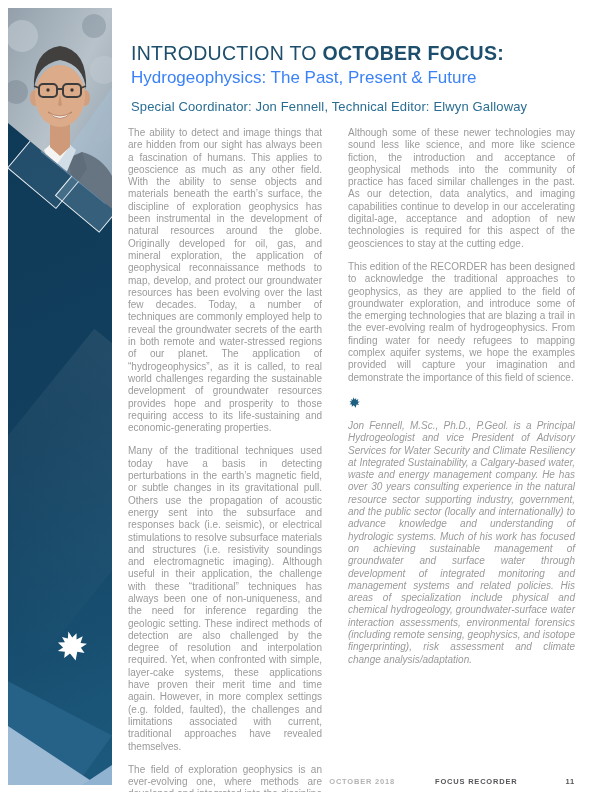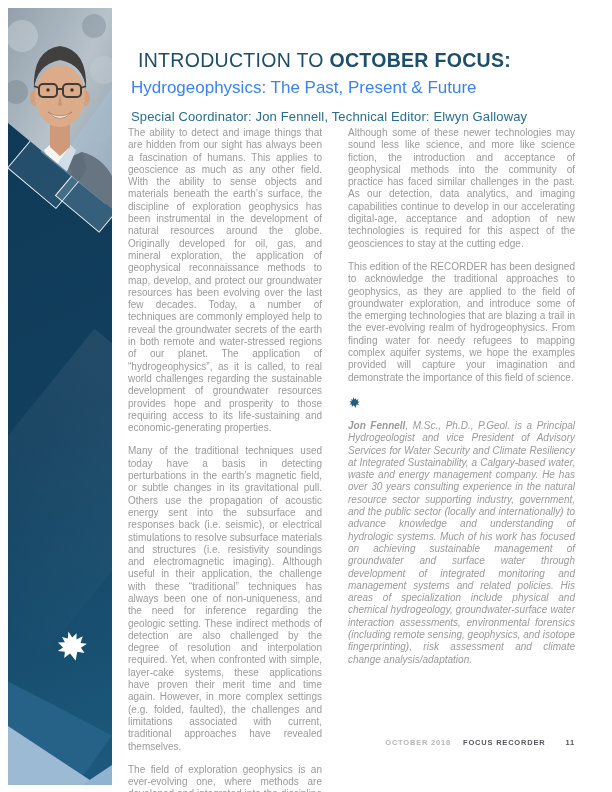--- a/index.html
+++ b/index.html
@@ -38,38 +38,38 @@
     transform:rotate(39deg);}
   .band-mid{bottom:0;left:0;width:104px;height:118px;background:#266287;
     clip-path:polygon(0 12%,100% 58%,66% 100%,0 100%);}
   .band-pale-tri{bottom:0;left:0;width:104px;height:64px;background:#9dbad4;
     clip-path:polygon(0 8%,86% 100%,0 100%);}
   .band-pale-corner{bottom:0;right:0;width:30px;height:20px;background:#8fb3d1;
     clip-path:polygon(100% 0,100% 100%,0 100%);}
   .brand-leaf{top:505px;left:46px;width:36px;height:36px;transform:rotate(-14deg);}
   
   .header{position:absolute;left:131px;top:42px;}
-  .title{font-size:19.5px;line-height:22px;letter-spacing:.3px;margin:7px;
+  .title{font-size:19.5px;line-height:22px;letter-spacing:.3px;margin:0;
     color:#1d4e6b;font-weight:400;}
   .title .bold{font-weight:700;}
   .subtitle{font-size:17px;line-height:20px;margin:4px 0 0;color:#3b82f6;font-weight:400;}
   .byline{font-size:13px;margin:11px 0 0;color:#2a6d92;font-weight:400;letter-spacing:.15px;}
   
   .columns{position:absolute;left:128px;top:127px;width:447px;display:flex;gap:26px;}
   .col-left{width:194px;}
   .col-right{width:227px;}
   .columns p{margin:0 0 11px;font-size:10px;line-height:12.3px;
     text-align:justify;color:#9a9a9c;}
   .endmark{margin:1px 0 12px;height:13px;}
   .bio{font-size:9px;line-height:12.4px;color:#1d5e81;font-style:italic;
     text-align:left;margin:0;}
-  .bio .lead{font-weight:700;}
+  .bio .lead{font-weight:400;}
   
-  .footer{position:absolute;top:738px;right:37px;display:flex;align-items:baseline;
-    font-size:7.5px;letter-spacing:.8px;font-weight:700;}
+  .footer{position:absolute;top:777px;right:37px;display:flex;align-items:baseline;
+    font-size:7.5px;letter-spacing:.8px;font-weight:700;gap:28px;}
   .footer .issue{color:#b4b4b6;margin-right:12px;}
   .footer .pub{color:#55565a;margin-right:20px;}
   .footer .pnum{color:#55565a;}
 </style>
 </head>
 <body>
 
 <div class="rail">
   <div class="photo">
     <svg viewBox="0 0 104 210" width="104" height="210">

